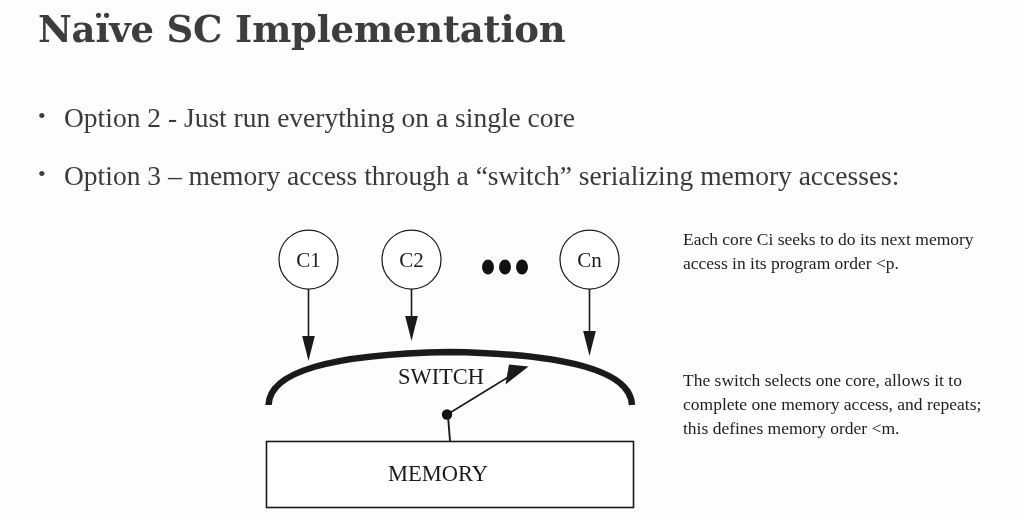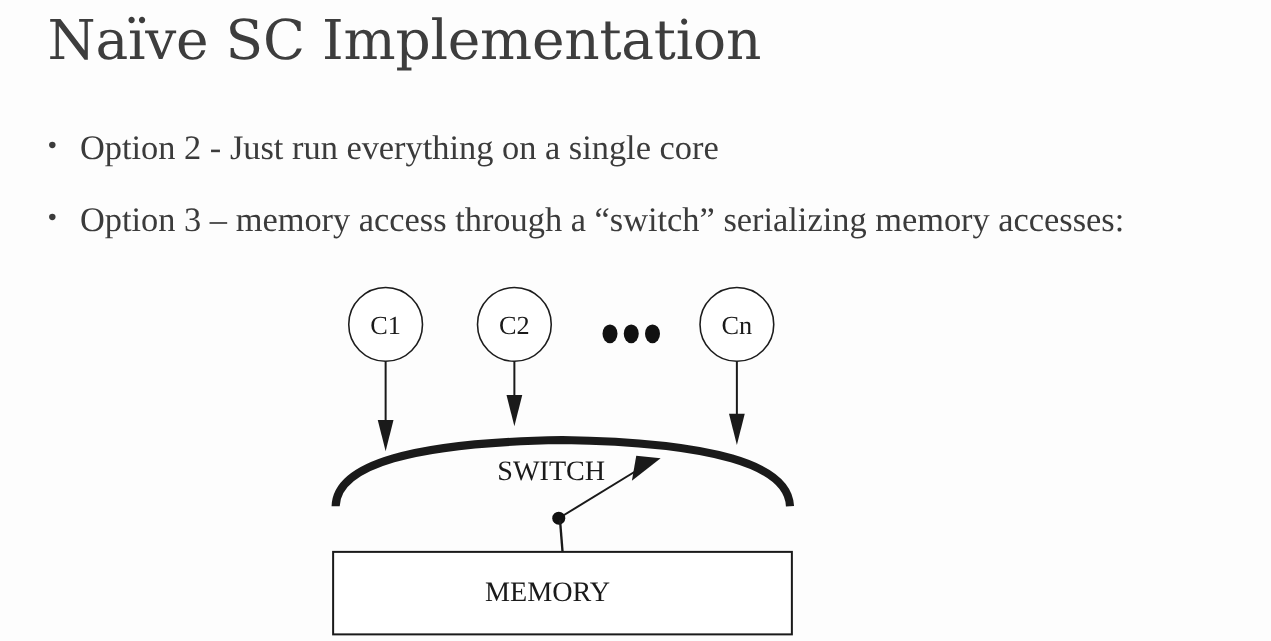--- a/index.html
+++ b/index.html
@@ -16,22 +16,22 @@
     font-family: "Liberation Serif", "DejaVu Serif", serif;
   }
 
   
   #slide-title {
     position: absolute;
     left: 38px;
     top: 8px;
     width: 900px;
     font-family: "DejaVu Serif", "Liberation Serif", serif;
-    font-size: 44px;
-    font-weight: 400;
+    font-size: 37px;
+    font-weight: 700;
     line-height: 1.15;
     color: #3d3d3d;
     letter-spacing: -0.2px;
     white-space: nowrap;
   }
 
   
   .bullet-row {
     position: absolute;
     left: 38px;
@@ -195,14 +195,16 @@
         <circle class="pivot-dot" cx="447" cy="414.5" r="5.2"></circle>
         <line class="pivot-stem" x1="448" y1="416" x2="450" y2="441"></line>
       </g>
 
       <rect class="memory-box" x="266.5" y="441.5" width="367" height="66"></rect>
       <text class="block-label" x="438" y="481" text-anchor="middle">MEMORY</text>
 
     </svg>
   </div>
 
+  <div class="note" id="note-1">Each core Ci seeks to do its next memory access in its program order &lt;p.</div>
+  <div class="note" id="note-2">The switch selects one core, allows it to complete one memory access, and repeats; this defines memory order &lt;m.</div>
 
 </div>
 
 </body></html>

